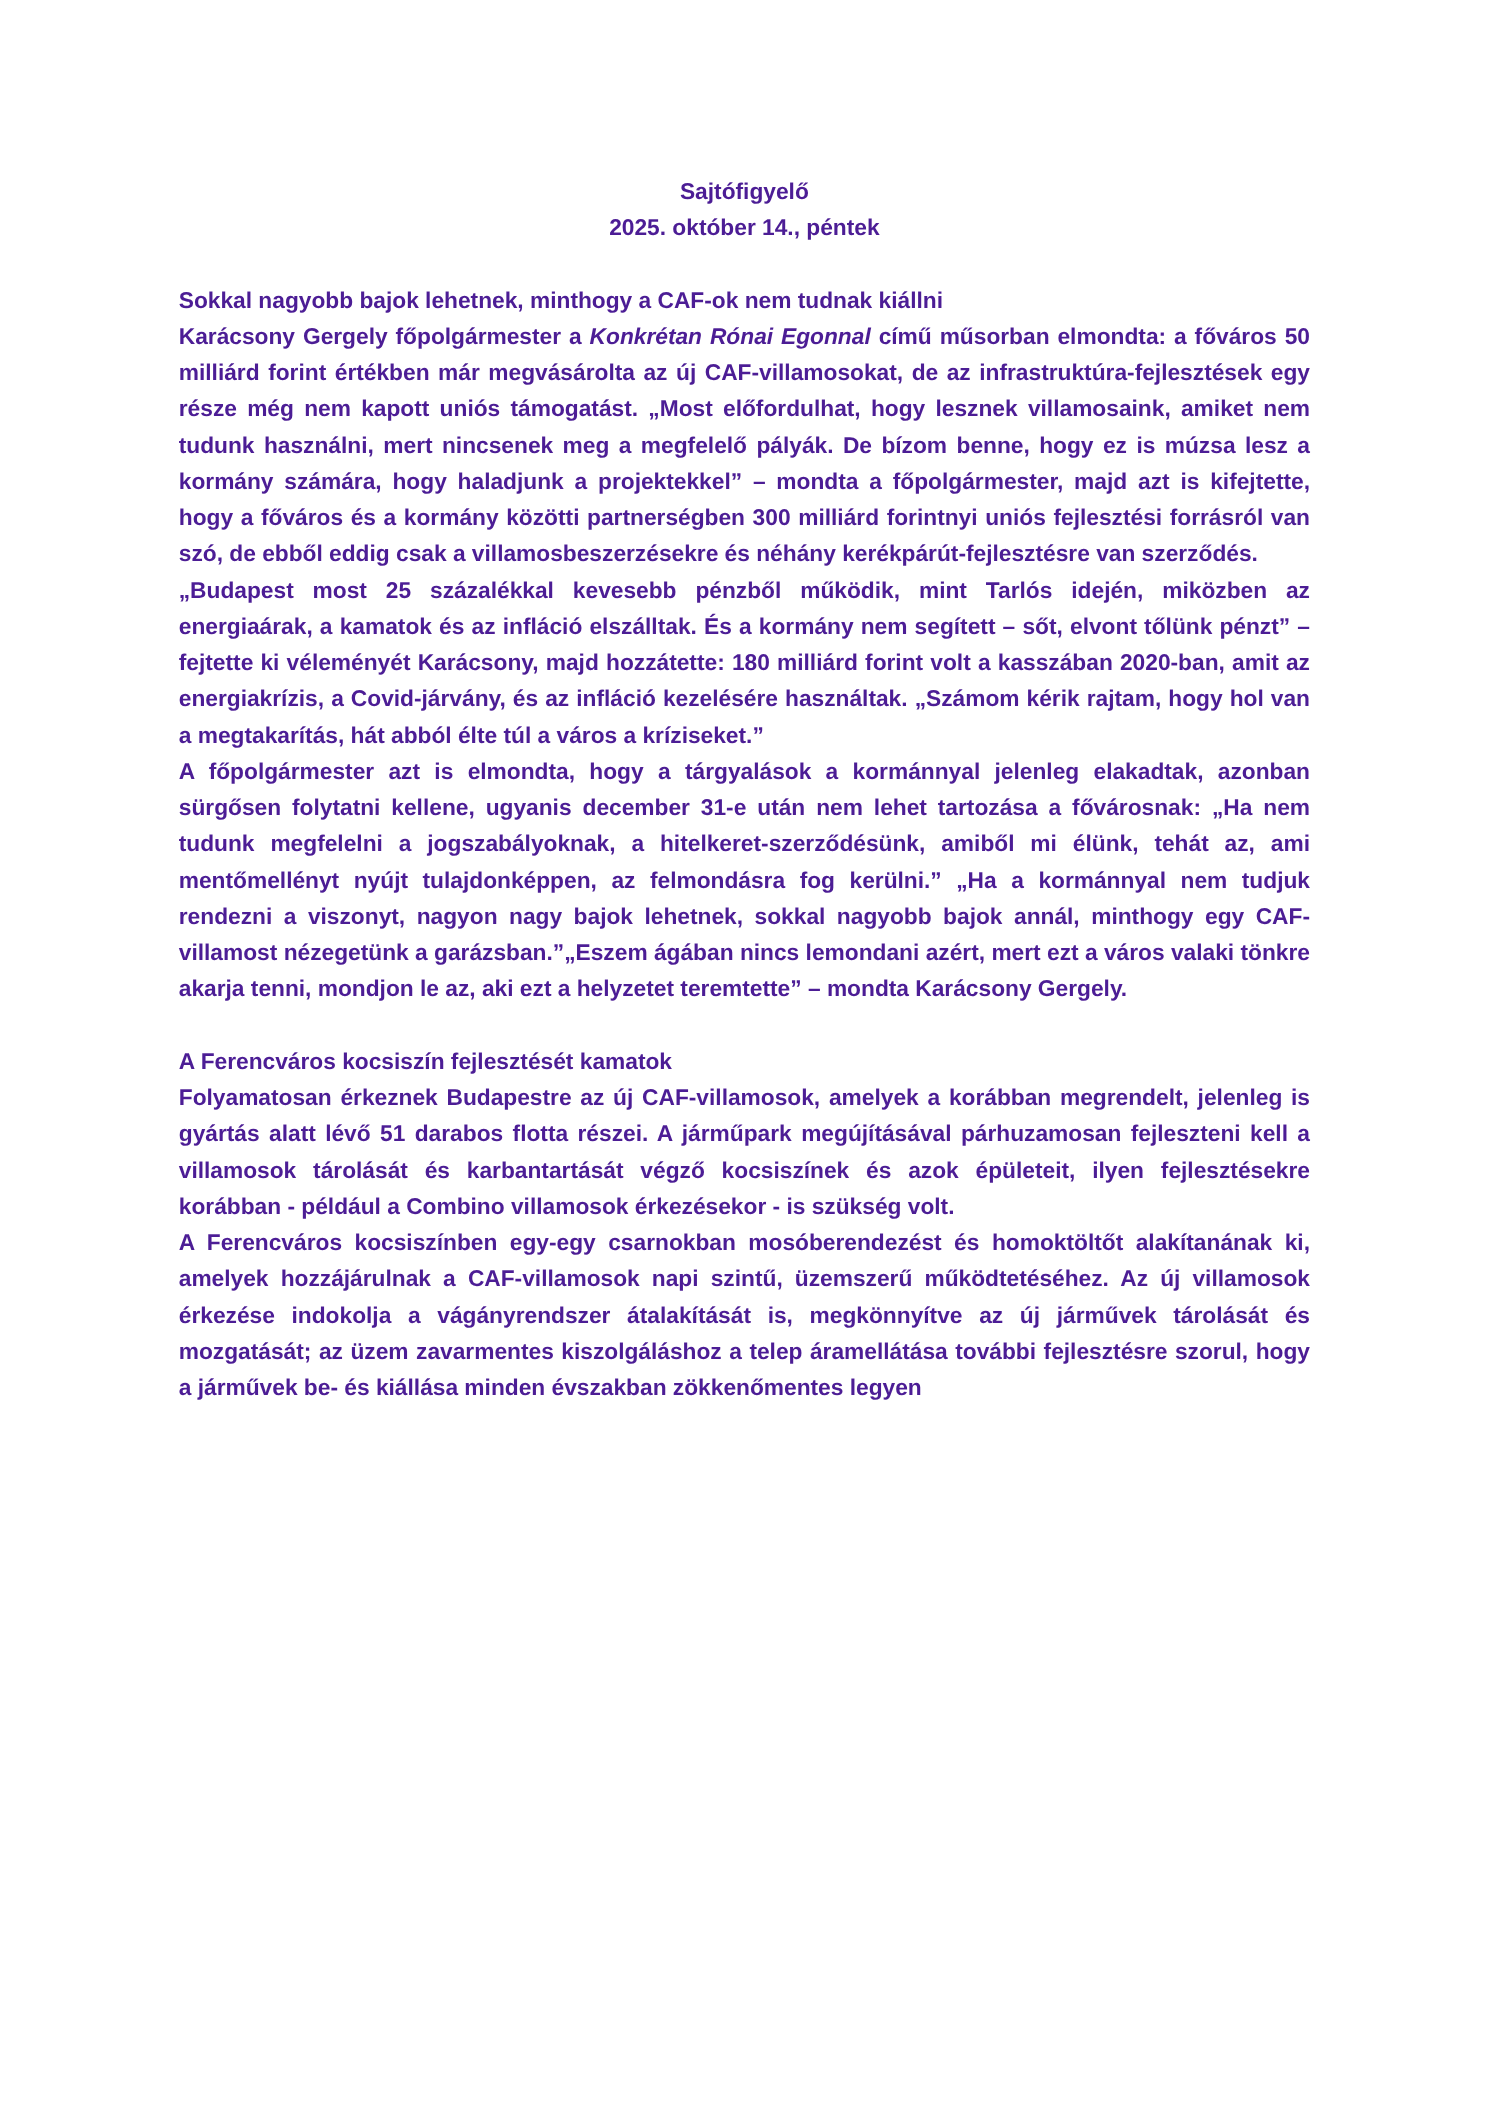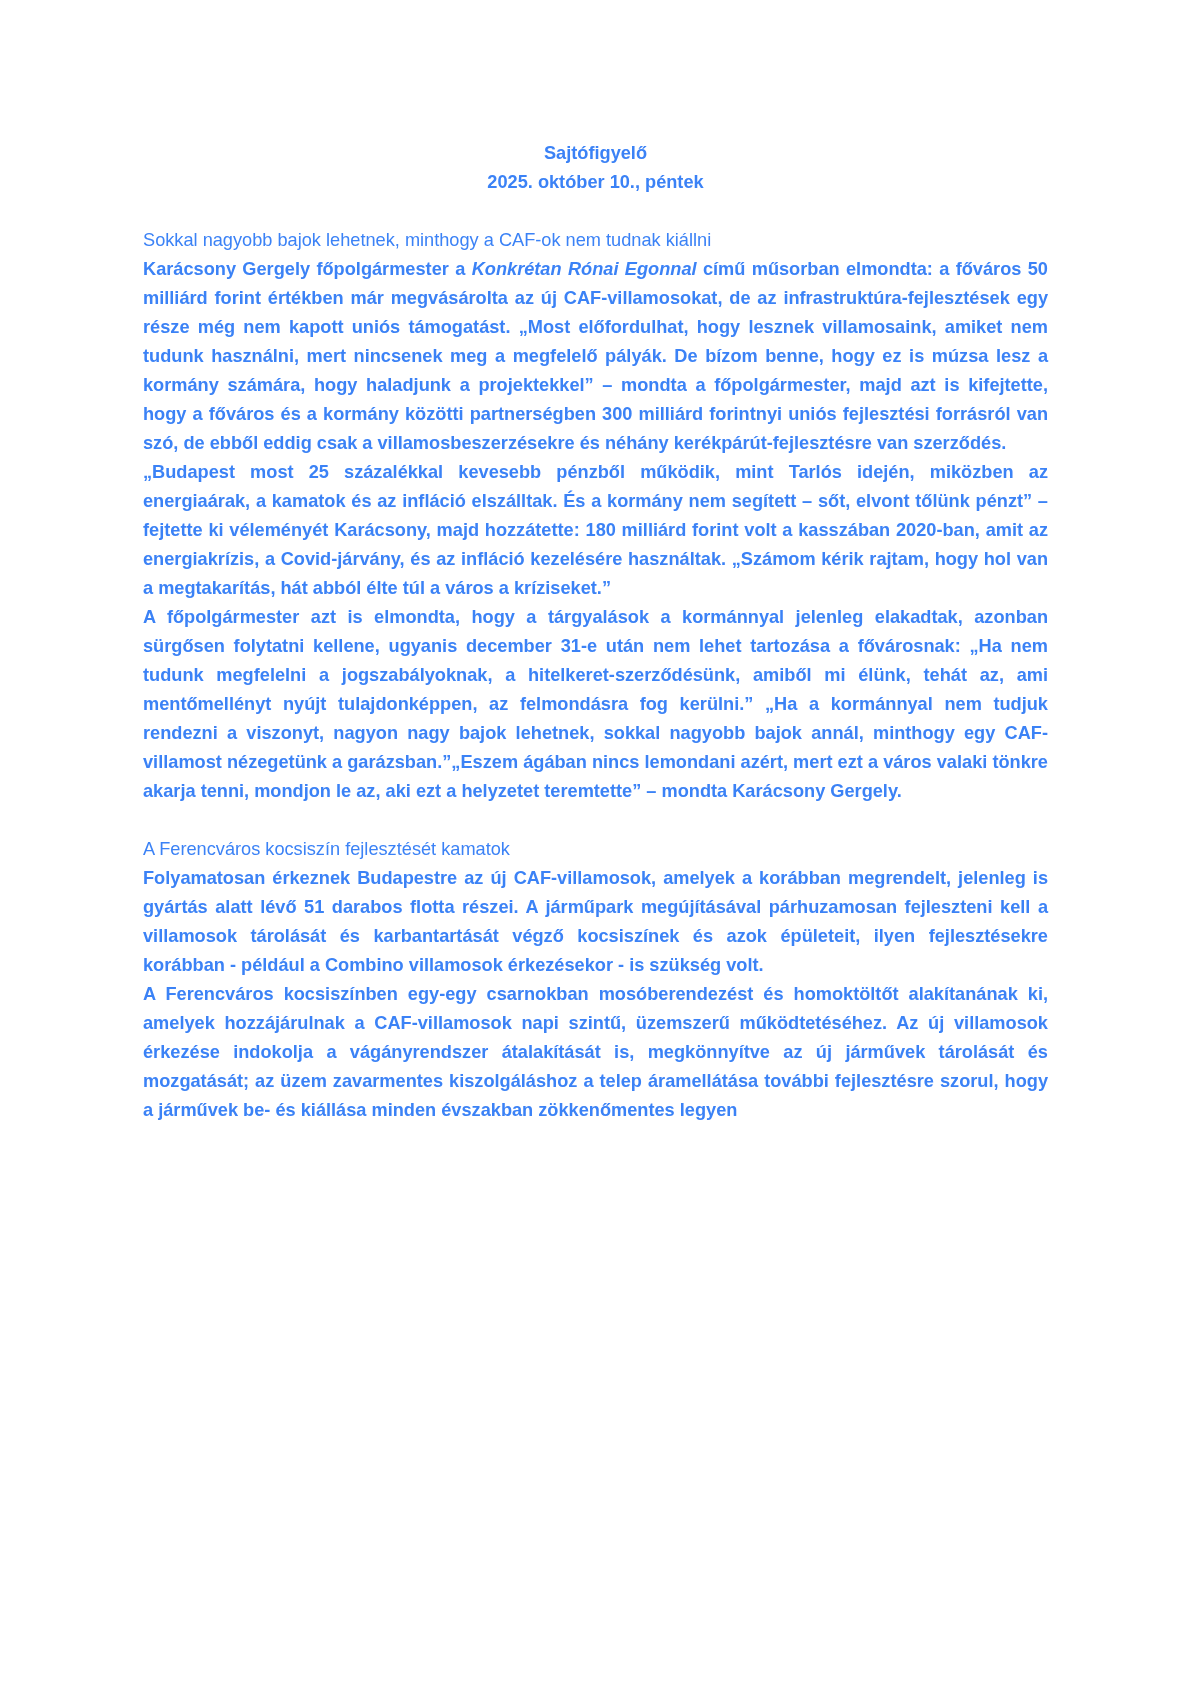--- a/index.html
+++ b/index.html
@@ -5,35 +5,35 @@
   html, body { margin: 0; padding: 0; background: #ffffff; }
   body { width: 1191px; height: 1684px; position: relative; overflow: hidden; }
   .page {
     position: absolute;
     left: 143px;
     top: 139px;
     width: 905px;
     font-family: "Liberation Sans", sans-serif;
     font-size: 18.2px;
     line-height: 29px;
-    color: #3b82f6;
+    color: #4c1d95;
   }
   .center { text-align: center; font-weight: bold; }
-  .heading { font-weight: normal; margin: 0; }
+  .heading { font-weight: bold; margin: 0; }
   p { margin: 0; text-align: justify; text-align-last: left; font-weight: bold; }
   .blank { height: 29px; }
   .title-block { margin-bottom: 0; }
 </style>
 </head>
 <body>
 
 <div class="page">
   <div class="title-block">
     <div class="center">Sajtófigyelő</div>
-    <div class="center">2025. október 10., péntek</div>
+    <div class="center">2025. október 14., péntek</div>
   </div>
   <div class="blank"></div>
 
   <section>
     <p class="heading">Sokkal nagyobb bajok lehetnek, minthogy a CAF-ok nem tudnak kiállni</p>
     <p><span>Karácsony Gergely főpolgármester a </span><em>Konkrétan Rónai Egonnal</em><span> című műsorban elmondta: a főváros 50 milliárd forint értékben már megvásárolta az új CAF-villamosokat, de az infrastruktúra-fejlesztések egy része még nem kapott uniós támogatást. „Most előfordulhat, hogy lesznek villamosaink, amiket nem tudunk használni, mert nincsenek meg a megfelelő pályák. De bízom benne, hogy ez is múzsa lesz a kormány számára, hogy haladjunk a projektekkel” – mondta a főpolgármester, majd azt is kifejtette, hogy a főváros és a kormány közötti partnerségben 300 milliárd forintnyi uniós fejlesztési forrásról van szó, de ebből eddig csak a villamosbeszerzésekre és néhány kerékpárút-fejlesztésre van szerződés.</span></p>
     <p>„Budapest most 25 százalékkal kevesebb pénzből működik, mint Tarlós idején, miközben az energiaárak, a kamatok és az infláció elszálltak. És a kormány nem segített – sőt, elvont tőlünk pénzt” – fejtette ki véleményét Karácsony, majd hozzátette: 180 milliárd forint volt a kasszában 2020-ban, amit az energiakrízis, a Covid-járvány, és az infláció kezelésére használtak. „Számom kérik rajtam, hogy hol van a megtakarítás, hát abból élte túl a város a kríziseket.”</p>
     <p>A főpolgármester azt is elmondta, hogy a tárgyalások a kormánnyal jelenleg elakadtak, azonban sürgősen folytatni kellene, ugyanis december 31-e után nem lehet tartozása a fővárosnak: „Ha nem tudunk megfelelni a jogszabályoknak, a hitelkeret-szerződésünk, amiből mi élünk, tehát az, ami mentőmellényt nyújt tulajdonképpen, az felmondásra fog kerülni.” „Ha a kormánnyal nem tudjuk rendezni a viszonyt, nagyon nagy bajok lehetnek, sokkal nagyobb bajok annál, minthogy egy CAF-villamost nézegetünk a garázsban.”„Eszem ágában nincs lemondani azért, mert ezt a város valaki tönkre akarja tenni, mondjon le az, aki ezt a helyzetet teremtette” – mondta Karácsony Gergely.</p>
   </section>
 

